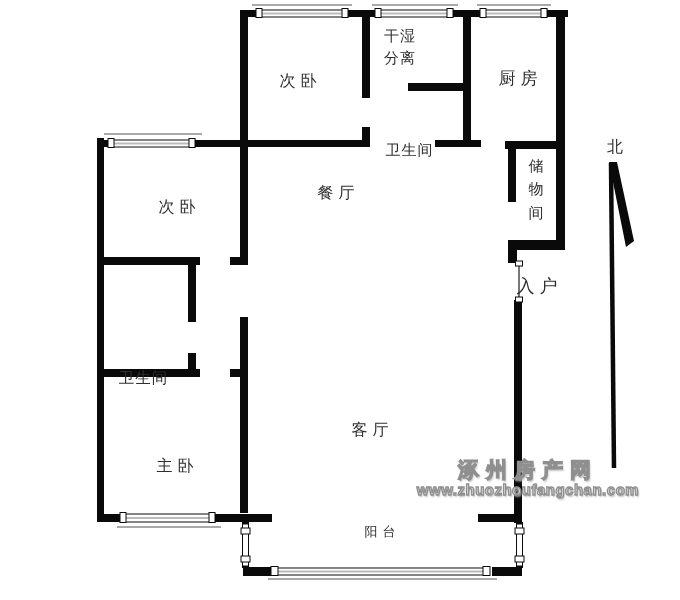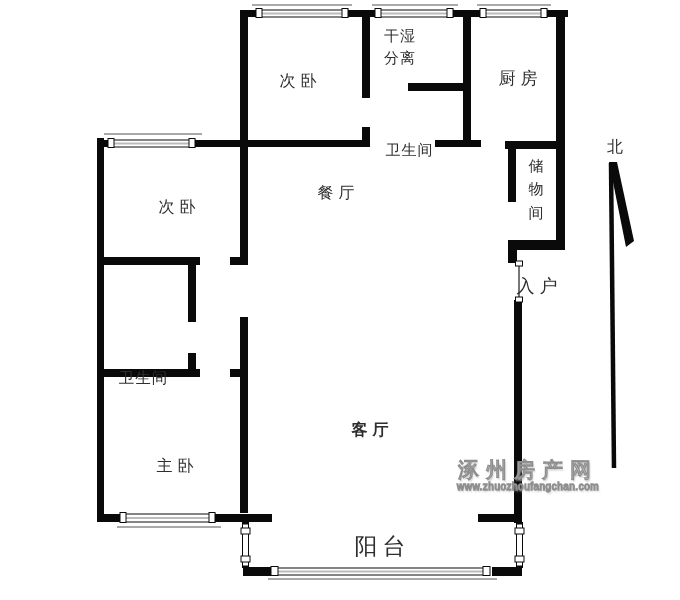--- a/index.html
+++ b/index.html
@@ -35,33 +35,33 @@
     letter-spacing:0;padding-left:0;
     line-height:1.55;
     text-align:center;
   }
   #watermark{
     position:absolute;
     left:528px;top:458px;
     transform:translateX(-50%);
     text-align:center;
     font-family:"Liberation Sans","DejaVu Sans",sans-serif;
-    font-weight:normal;
+    font-weight:bold;
     color:#dedede;
     -webkit-text-stroke:1.3px #8f8f8f;
     text-shadow:1px 2px 2px #b9b9b9;
     pointer-events:none;
   }
   #watermark .wm-name{
     font-size:21px;
     letter-spacing:7px;
     line-height:1.1;
   }
   #watermark .wm-url{
-    font-size:10px;
+    font-size:15px;
     letter-spacing:0.5px;
     line-height:1.25;
   }
 </style>
 </head>
 <body>
 
 <div id="stage">
 
   <svg id="plan-svg" width="680" height="600" viewBox="0 0 680 600">
@@ -173,22 +173,22 @@
   <div class="room-label big" style="left:298px;top:81px;">次卧</div>
   <div class="room-label multiline" style="left:400px;top:26px;width:34px;font-size:15px;">干湿分离</div>
   <div class="room-label small" style="left:409px;top:106px;">卫生间</div>
   <div class="room-label big" style="left:518px;top:78px;font-size:17px;">厨房</div>
   <div class="room-label vertical" style="left:536px;top:155px;width:17px;font-size:15px;">储物间</div>
   <div class="room-label big" style="left:336px;top:193px;">餐厅</div>
   <div class="room-label big" style="left:537px;top:286px;font-size:18px;">入户</div>
   <div class="room-label big" style="left:177px;top:207px;">次卧</div>
   <div class="room-label small" style="left:143px;top:334px;font-size:15.5px;">卫生间</div>
   <div class="room-label big" style="left:175px;top:466px;">主卧</div>
-  <div class="room-label big" style="left:370px;top:430px;font-weight:bold;">客厅</div>
-  <div class="room-label big" style="left:380px;top:546px;font-size:23px;">阳台</div>
+  <div class="room-label big" style="left:370px;top:430px;">客厅</div>
+  <div class="room-label big" style="left:380px;top:532px;font-size:13px;">阳台</div>
   <div class="room-label big" style="left:615px;top:147px;">北</div>
 
   <div id="watermark">
     <div class="wm-name">涿州房产网</div>
     <div class="wm-url">www.zhuozhoufangchan.com</div>
   </div>
 
 </div>
 
 </body></html>

